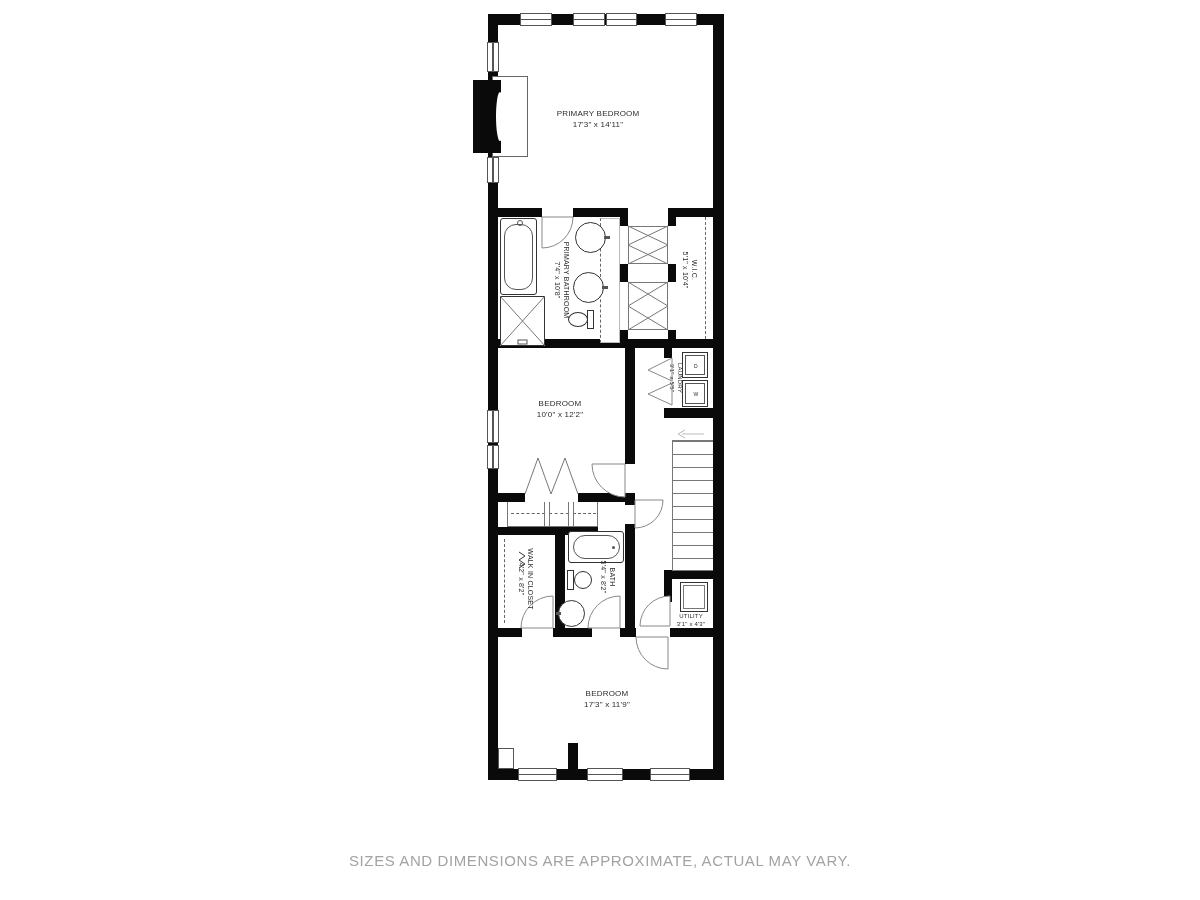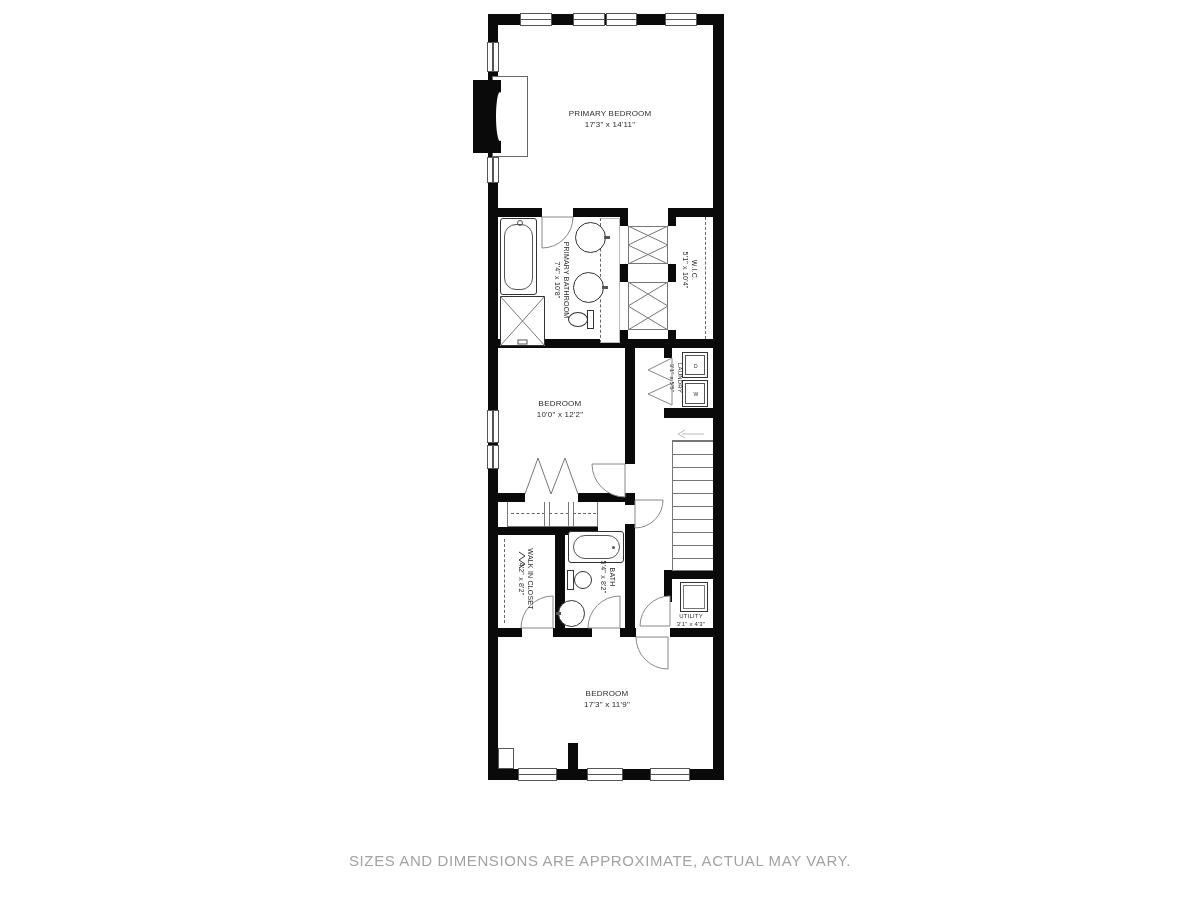--- a/index.html
+++ b/index.html
@@ -187,21 +187,21 @@
   </svg>
 
   <svg class="arc" style="left:156px;top:625px;transform:scaleX(-1);" width="32" height="32" viewBox="0 0 32 32">
     <path d="M32,0 A32,32 0 0 1 0,32 L0,0 Z" fill="#fff" stroke="#888"></path>
   </svg>
 
   <svg class="arc" style="left:160px;top:584px;transform:scale(-1,-1);" width="30" height="30" viewBox="0 0 30 30">
     <path d="M30,0 A30,30 0 0 1 0,30 L0,0 Z" fill="#fff" stroke="#888"></path>
   </svg>
 
-  <div class="rlabel big" style="left:130px;top:108px;">
+  <div class="rlabel big" style="left:118px;top:108px;">
     <span class="nm">PRIMARY BEDROOM</span>
     <span class="nm">17'3" x 14'11"</span>
   </div>
   <div class="rlabel rot" style="left:82px;top:268px;">
     <span class="nm">PRIMARY BATHROOM</span>
     <span class="nm">7'4" x 10'8"</span>
   </div>
   <div class="rlabel rot" style="left:210px;top:258px;">
     <span class="nm">W.I.C.</span>
     <span class="nm">5'1" x 10'4"</span>

